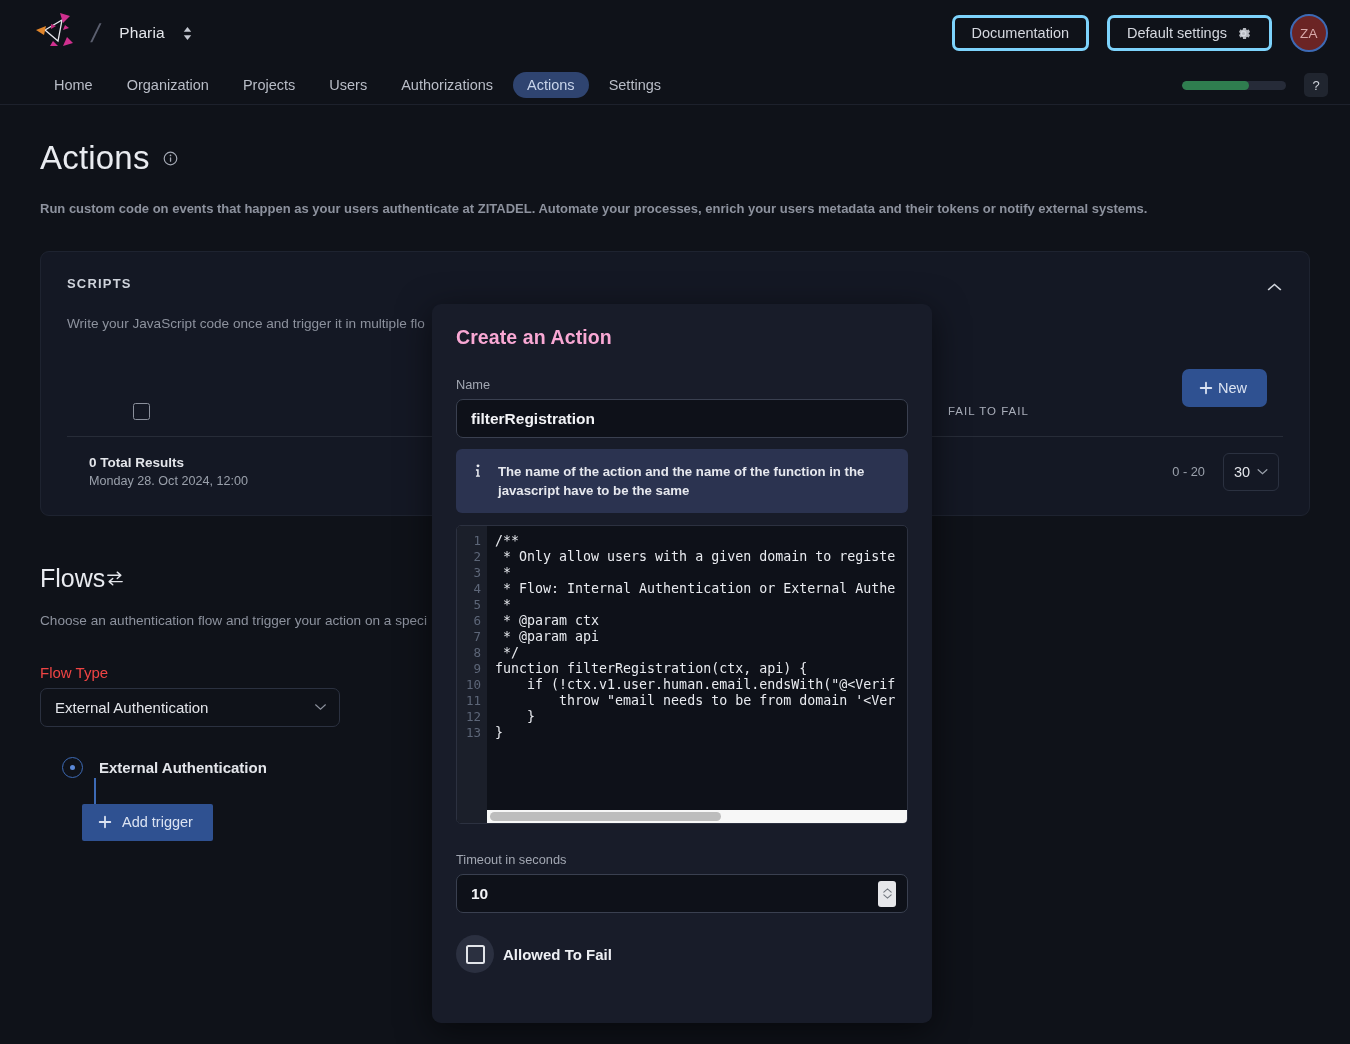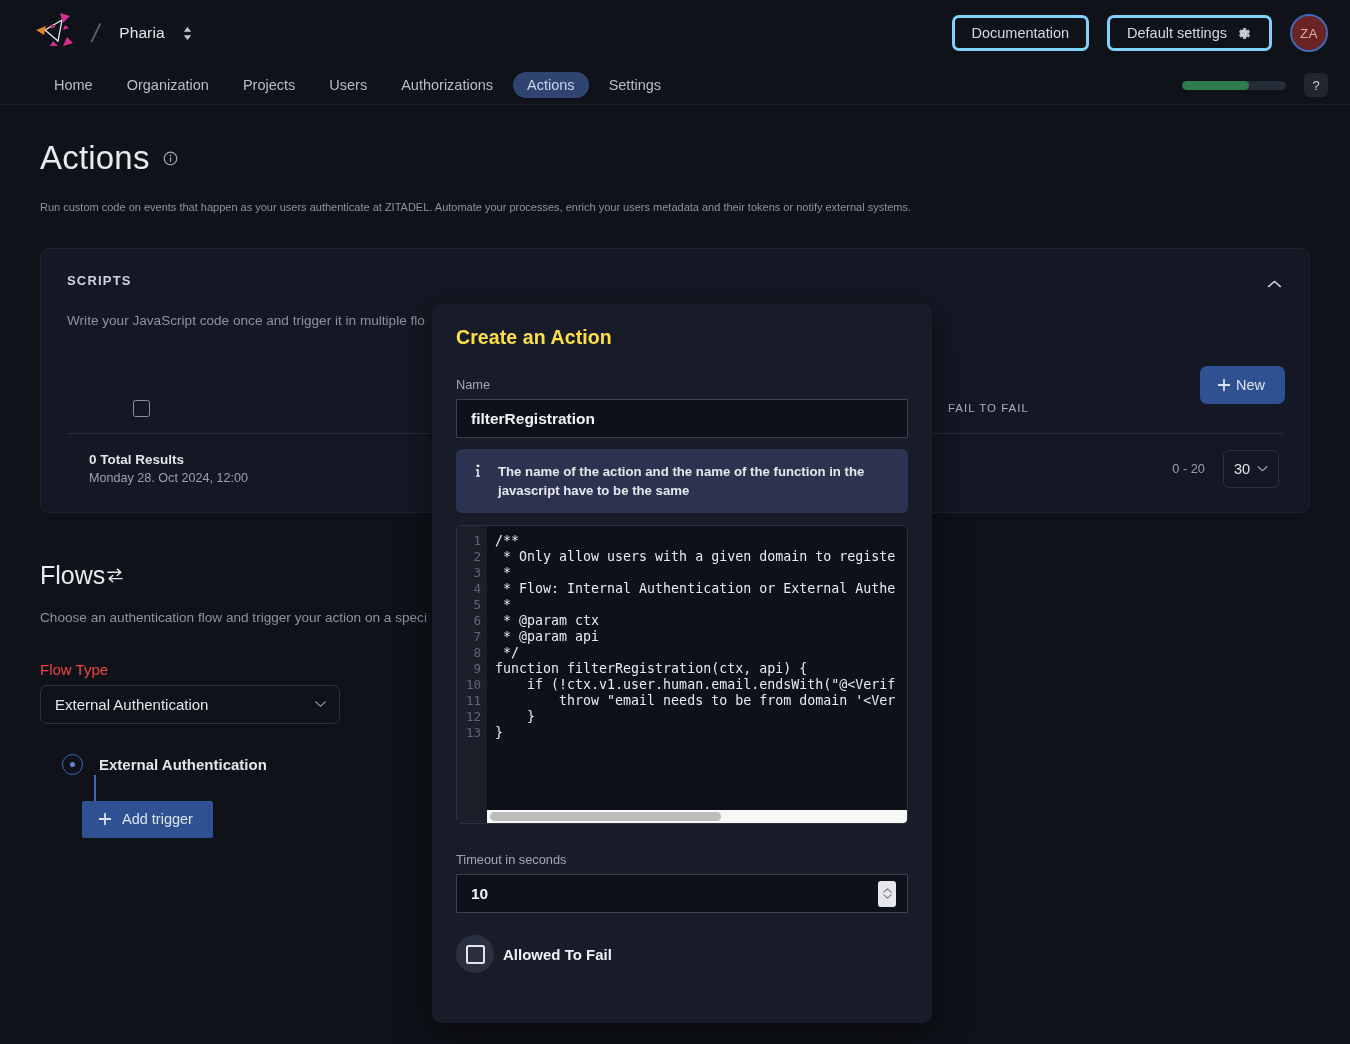--- a/index.html
+++ b/index.html
@@ -65,38 +65,38 @@
   .help-btn {
     width: 24px; height: 24px; border-radius: 5px; background: #20252f;
     display: flex; align-items: center; justify-content: center;
     font-size: 13px; color: #cfd3db; margin-left: 18px; cursor: pointer;
   }
 
   
   .page { padding: 34px 40px 0 40px; }
   .page-title-row { display: flex; align-items: center; gap: 12px; }
   .page-title { font-size: 33px; font-weight: 400; color: #e9ebf0; letter-spacing: .2px; }
-  .page-desc { margin-top: 22px; font-size: 11px; color: #8d929e; line-height: 1.5; }
+  .page-desc { margin-top: 22px; font-size: 13px; color: #8d929e; line-height: 1.5; font-weight: bold; }
 
   
   .card {
     margin-top: 32px; background: #141824; border: 1px solid #1e2330;
     border-radius: 9px; padding: 24px 26px 20px 26px; position: relative;
   }
   .card-head { display: flex; align-items: flex-start; }
   .card-title {
     font-size: 13px; letter-spacing: 1.2px; color: #cfd3db; font-weight: 700;
   }
   .card-sub { margin-top: 25px; font-size: 13.6px; color: #8d929e; }
   .collapse-btn {
     position: absolute; right: 22px; top: 24px; width: 26px; height: 22px;
     display: flex; align-items: center; justify-content: center; cursor: pointer;
   }
   .new-btn {
-    position: absolute; right: 24px; top: 117px;
+    position: absolute; right: 42px; top: 117px;
     height: 38px; display: inline-flex; align-items: center; gap: 4px;
     padding: 0 20px 0 16px; border: none; border-radius: 7px;
     background: #2f5191; color: #dbe3f2; font-size: 14.5px;
     font-family: "Liberation Sans", sans-serif; cursor: pointer;
   }
   .table-head {
     margin-top: 62px; display: flex; align-items: center;
     padding: 10px 4px 16px 4px; border-bottom: 1px solid #272c38;
   }
   .chk {
@@ -143,24 +143,24 @@
     font-family: "Liberation Sans", sans-serif; cursor: pointer;
   }
 
   
   .modal {
     position: absolute; left: 432px; top: 304px; width: 500px; height: 719px;
     background: #181c29; border-radius: 9px;
     box-shadow: 0 8px 34px rgba(0,0,0,.55);
     padding: 22px 24px 0 24px; overflow: hidden;
   }
-  .modal-title { font-size: 19.5px; color: #fde047; font-weight: 700; letter-spacing: .1px; }
+  .modal-title { font-size: 19.5px; color: #f9a8d4; font-weight: 700; letter-spacing: .1px; }
   .m-label { font-size: 12.8px; color: #a2a7b2; margin-top: 28px; margin-bottom: 7px; }
   .m-input {
-    width: 452px; height: 39px; border: 1px solid #3a4050; border-radius: 1px;
+    width: 452px; height: 39px; border: 1px solid #3a4050; border-radius: 7px;
     background: #0e1119; color: #f2f3f6; font-size: 15.5px;
     font-family: "Liberation Sans", sans-serif; padding: 0 14px; font-weight: 700;
   }
   .info-banner {
     margin-top: 11px; width: 452px; background: #2b3350; border-radius: 6px;
     display: flex; gap: 14px; padding: 13px 14px 13px 16px;
   }
   .info-banner .txt { font-size: 13.2px; color: #e6e8ee; line-height: 1.45; font-weight: 700; }
 
   

